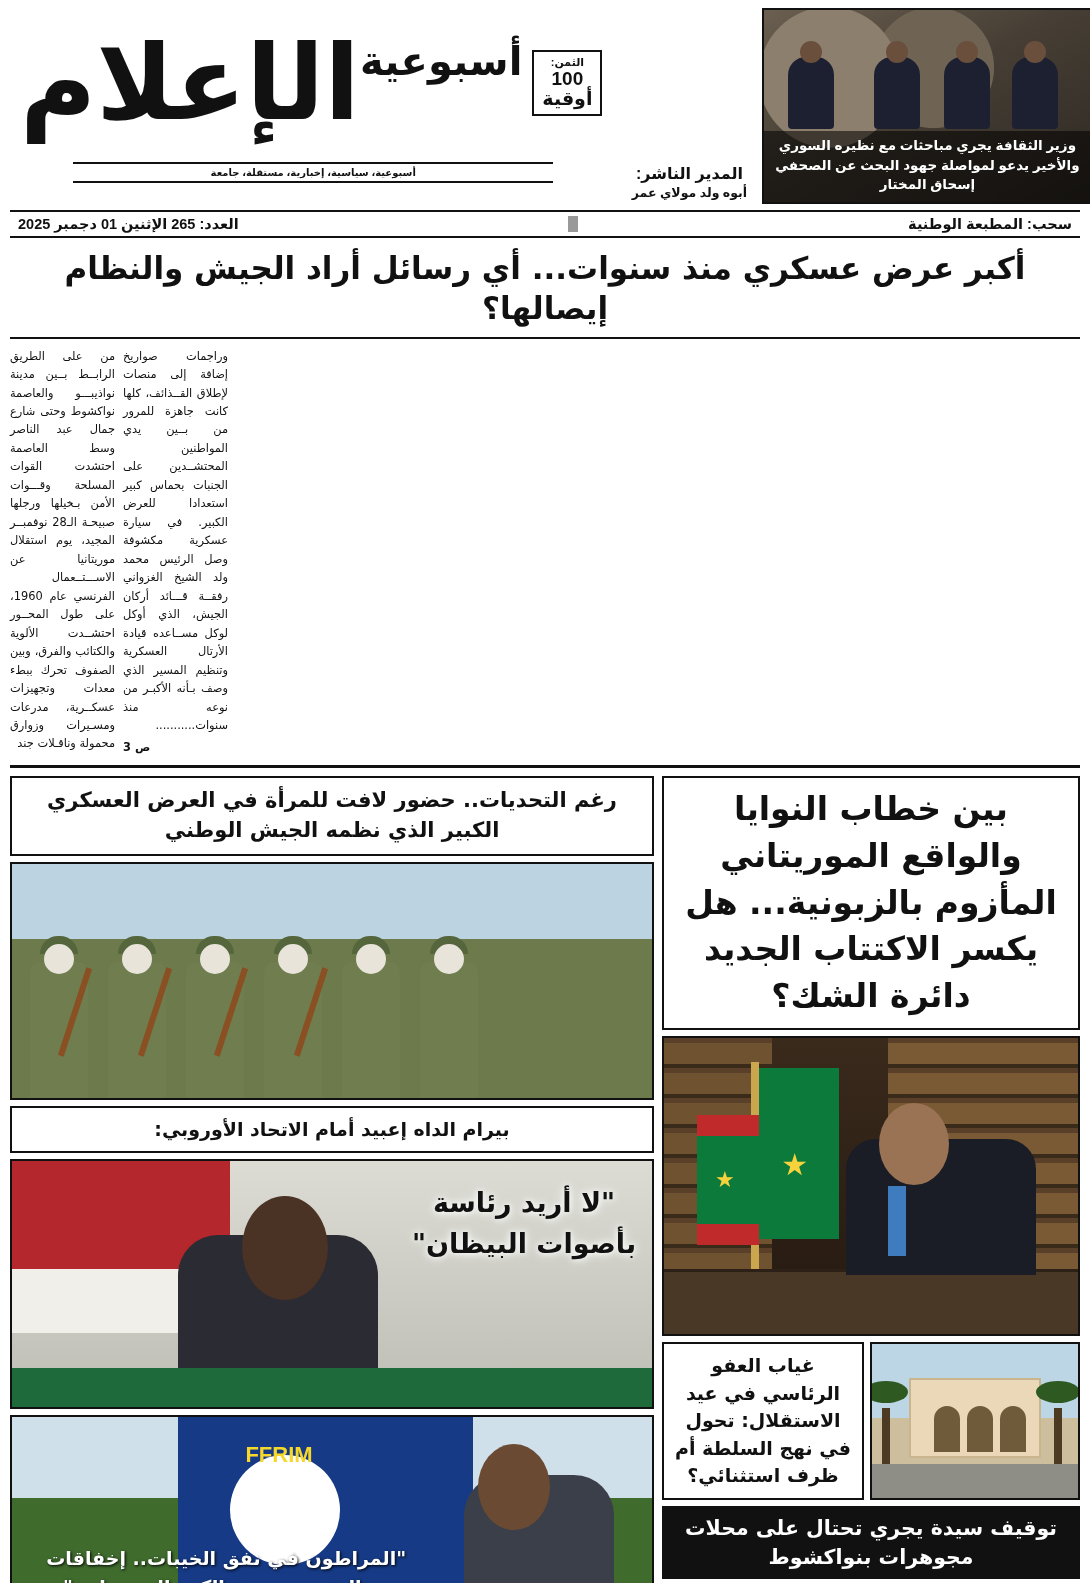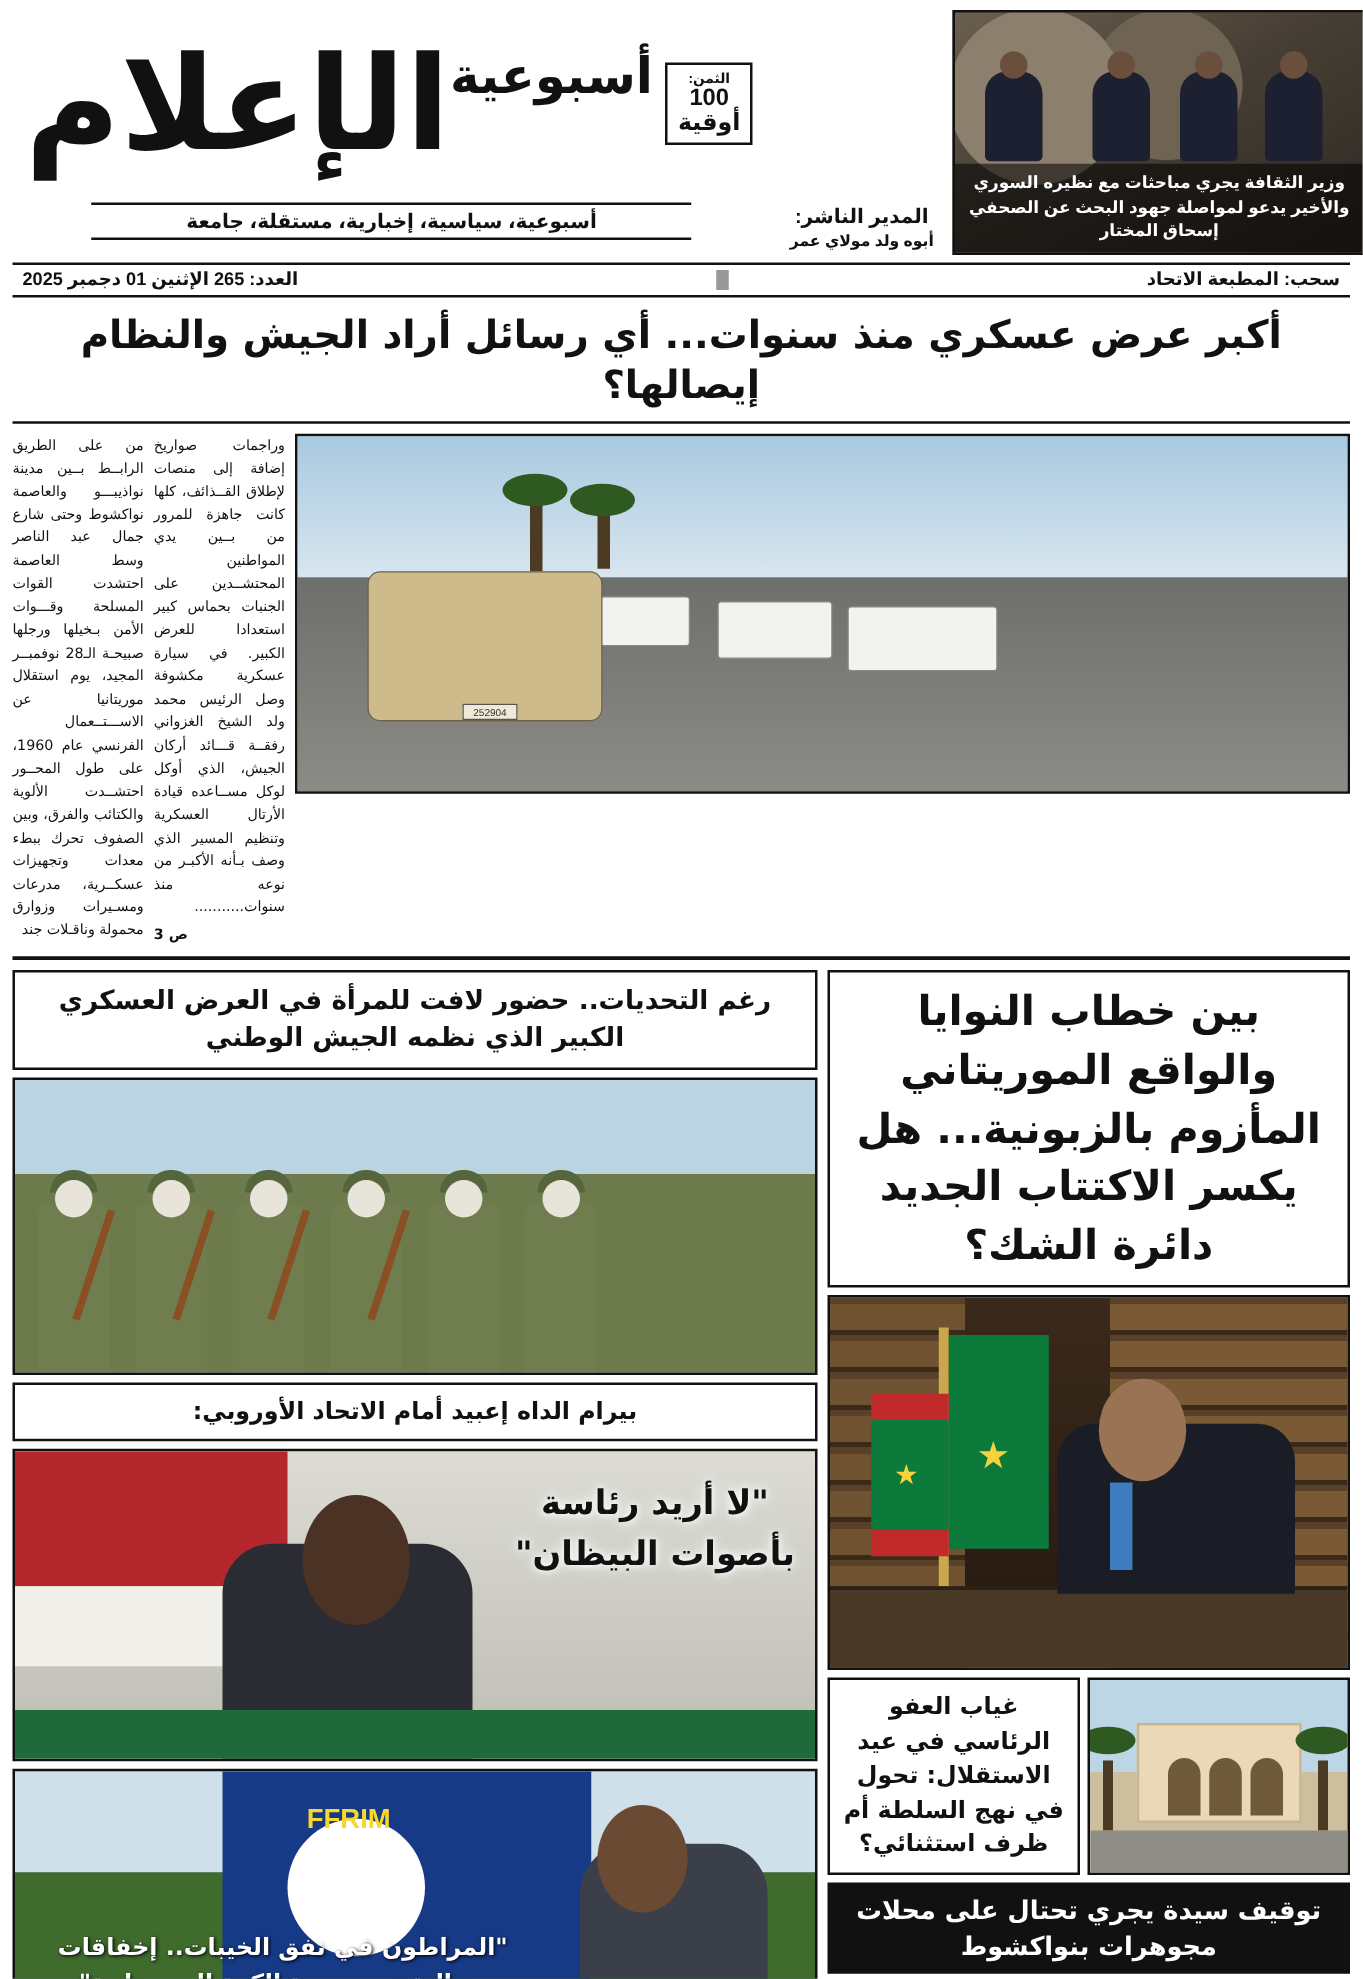--- a/index.html
+++ b/index.html
@@ -66,21 +66,21 @@
     margin-left: 6px;
     align-self: center;
     background: #fff;
   }
   .price-box .p1 { font-size: 11px; font-weight: bold; color:#111; }
   .price-box .p2 { font-size: 19px; font-weight: bold; color:#111; line-height:1.05; }
   .mh-strap {
     border-top: 2px solid #111;
     border-bottom: 2px solid #111;
     text-align: center;
-    font-size: 16px;
+    font-size: 10px;
     font-weight: bold;
     color: #111;
     padding: 3px 0;
     margin-top: 4px;
     width: 480px;
     margin-right: auto;
     margin-left: auto;
   }
   .mh-publisher {
     width: 130px;
@@ -361,44 +361,31 @@
             <div class="head"></div>
           </div>
       </div>
       <div class="mh-caption">وزير الثقافة يجري مباحثات مع نظيره السوري والأخير يدعو لمواصلة جهود البحث عن الصحفي إسحاق المختار</div>
     </div>
   </div>
 
   <div class="infobar">
     <div>العدد: 265 الإثنين 01 دجمبر 2025</div>
     <div class="sep"></div>
-    <div>سحب: المطبعة الاتحاد</div>
+    <div>سحب: المطبعة الوطنية</div>
   </div>
 
   <div class="lead-headline">أكبر عرض عسكري منذ سنوات... أي رسائل أراد الجيش والنظام إيصالها؟</div>
 
   <div class="lead-block">
     <div class="lead-col">من على الطريق الرابــط بــين مدينة نواذيبـــو والعاصمة نواكشوط وحتى شارع جمال عبد الناصر وسط العاصمة احتشدت القوات المسلحة وقـــوات الأمن بـخيلها ورجلها صبيحـة الـ28 نوفمبــر المجيد، يوم استقلال موريتانيا عن الاســـتــعمال الفرنسي عام 1960، على طول المحــور احتشــدت الألوية والكتائب والفرق، وبين الصفوف تحرك ببطء معدات وتجهيزات عسكــرية، مدرعات ومسـيرات وزوارق محمولة وناقـلات جند</div>
     <div class="lead-col">
       <span>وراجمات صواريخ إضافة إلى منصات لإطلاق القــذائف، كلها كانت جاهزة للمرور من بــين يدي المواطنين المحتشــدين على الجنبات بحماس كبير استعدادا للعرض الكبير.
 في سيارة عسكرية مكشوفة وصل الرئيس محمد ولد الشيخ الغزواني رفقــة قـــائد أركان الجيش، الذي أوكل لوكل مســاعده قيادة الأرتال العسكرية وتنظيم المسير الذي وصف بـأنه الأكبـر من نوعه منذ سنوات...........</span>
       <span class="pageref">ص 3</span>
-    </div>
-    <div class="lead-photo">
-      <div class="lp-sky"></div>
-      <div class="lp-road"></div>
-      <div class="lp-palm" style="left:186px; top:44px; height:64px;"></div>
-      <div class="lp-palmtop" style="left:164px; top:30px;"></div>
-      <div class="lp-palm" style="left:240px; top:50px; height:56px;"></div>
-      <div class="lp-palmtop" style="left:218px; top:38px;"></div>
-      <div class="lp-white" style="left:242px; top:128px; width:72px; height:40px;"></div>
-      <div class="lp-white" style="left:336px; top:132px; width:92px; height:46px;"></div>
-      <div class="lp-white" style="left:440px; top:136px; width:120px; height:52px;"></div>
-      <div class="lp-veh" style="left:56px; top:108px; width:188px; height:120px; border-radius:10px;"></div>
-      <div class="lp-plate" style="left:132px; top:214px; width:44px; height:13px; line-height:13px;">252904</div>
     </div>
   </div>
 
   <div class="mid">
 
     <div class="col-right stack">
       <div class="hl-box hl-lg">رغم التحديات.. حضور لافت للمرأة في العرض العسكري الكبير الذي نظمه الجيش الوطني</div>
 
       <div class="photo women">
         <div class="row">

